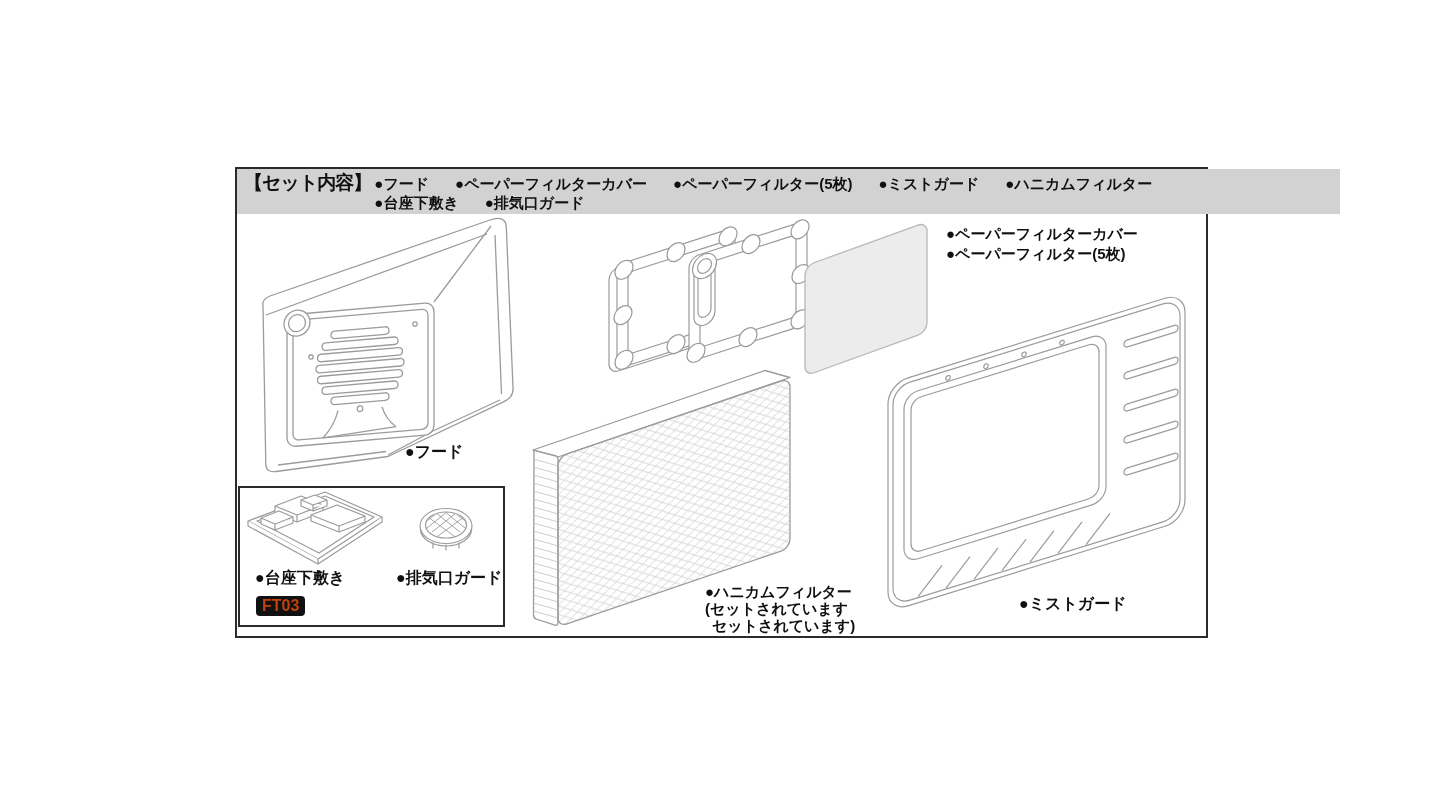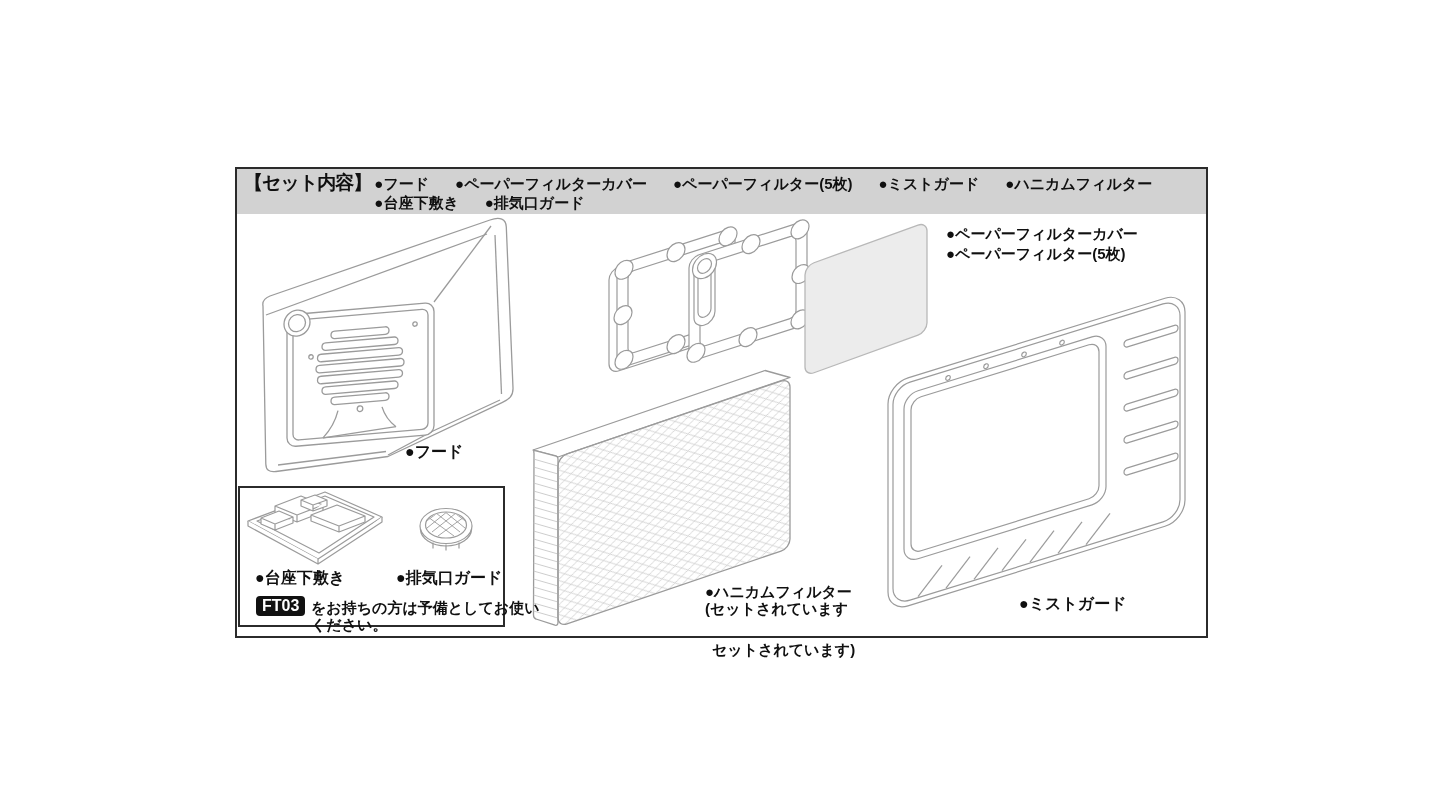--- a/index.html
+++ b/index.html
@@ -1,34 +1,34 @@
 <!DOCTYPE html>
 <html><head>
 <meta charset="utf-8">
 <style>
   html,body{margin:0;padding:0;background:#ffffff;}
   .page{position:relative;width:1440px;height:810px;background:#ffffff;overflow:hidden;
         font-family:"Liberation Sans","DejaVu Sans",sans-serif;color:#101010;}
   .panel{position:absolute;left:235px;top:167px;width:973px;height:471px;
          border:2px solid #2b2b2b;background:#ffffff;box-sizing:border-box;}
-  .hdr{position:absolute;left:0;top:0;width:969px;height:45px;background:#d2d2d2;
+  .hdr{position:absolute;left:0;top:0;width:1103px;height:45px;background:#d2d2d2;
        display:flex;align-items:flex-start;padding:3px 0 0 7px;box-sizing:border-box;font-weight:bold;}
   .hdr-title{font-size:19px;line-height:21px;white-space:nowrap;letter-spacing:-1px;margin-right:3px;}
   .hdr-items{display:flex;flex-direction:column;font-size:15px;line-height:19px;padding-top:2px;}
   .hdr-row{display:flex;white-space:nowrap;}
   .hdr-row span{margin-right:26px;}
   .art{position:absolute;left:0;top:0;width:969px;height:467px;}
   .inset{position:absolute;left:1px;top:317px;width:267px;height:141px;
          border:2px solid #2b2b2b;box-sizing:border-box;background:transparent;}
   .lbl{position:absolute;font-weight:bold;white-space:nowrap;color:#101010;}
   .f16{font-size:16px;line-height:17px;}
   .f15{font-size:15px;line-height:17px;}
   .lh20{line-height:20px;}
-  .indent3{padding-left:7px;margin-top:24px;}
-  .badge{position:absolute;left:19px;top:427px;background:#111111;color:#ffffff;
+  .indent3{padding-left:7px;}
+  .badge{position:absolute;left:19px;top:427px;background:#111111;color:#c2410c;
          font-weight:bold;font-size:16px;line-height:20px;padding:0 6px;border-radius:4px;}
   svg *{vector-effect:non-scaling-stroke;}
 </style>
 </head>
 <body>
 
 <div class="page">
   <div class="panel">
 
     <svg class="art" viewBox="0 0 969 467">
@@ -219,19 +219,15 @@
       <div class="indent3">セットされています)</div>
     </div>
 
     <div class="lbl f16" style="left:782px;top:426px;">●ミストガード</div>
 
     <div class="lbl f16" style="left:18px;top:400px;">●台座下敷き</div>
 
     <div class="lbl f16" style="left:159px;top:400px;">●排気口ガード</div>
 
     <span class="badge">FT03</span>
-    <div class="lbl f15" style="left:74px;top:430px;">
-      <div>をお持ちの方は予備としてお使い</div>
-      <div>ください。</div>
-    </div>
 
   </div>
 </div>
 
 </body></html>

